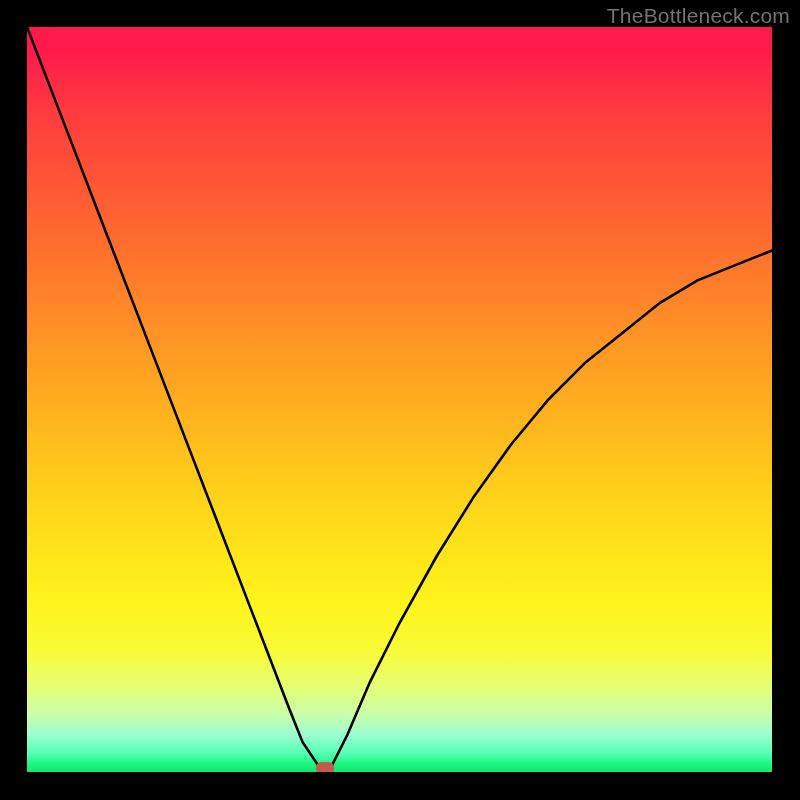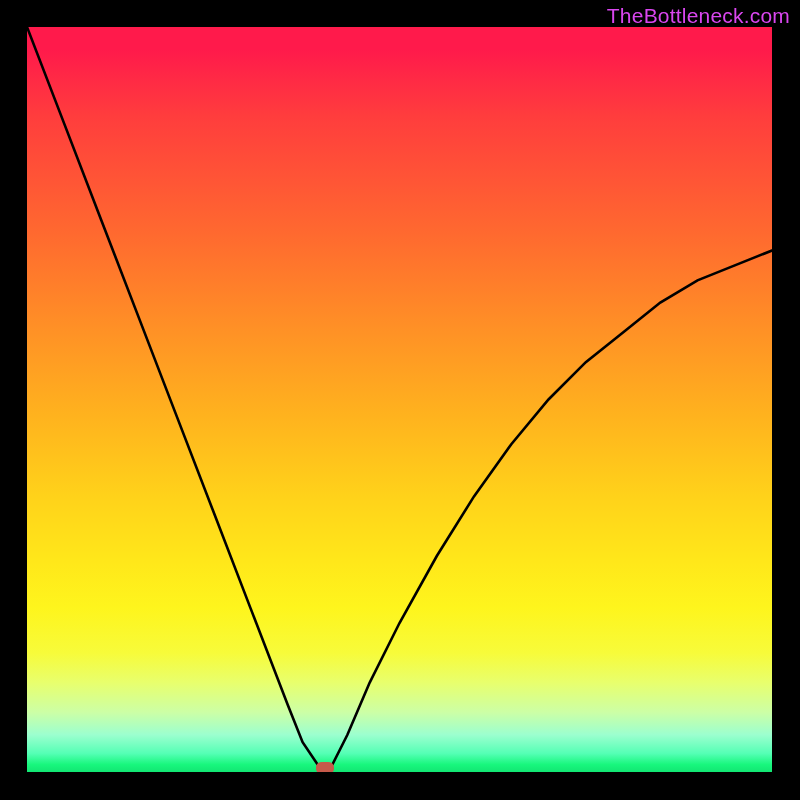--- a/index.html
+++ b/index.html
@@ -60,21 +60,21 @@
     width: 18px;
     height: 12px;
     border-radius: 6px / 5px;
     background: #c65a4a;
     transform: translate(-50%, -50%);
   }
   .watermark {
     position: absolute;
     top: 4px;
     right: 10px;
-    color: #d946ef;
+    color: #737373;
     font-size: 21px;
     letter-spacing: 0.2px;
   }
 </style>
 </head>
 <body>
 
 <div class="stage">
   <div class="plot">
     <div class="gradient"></div>

